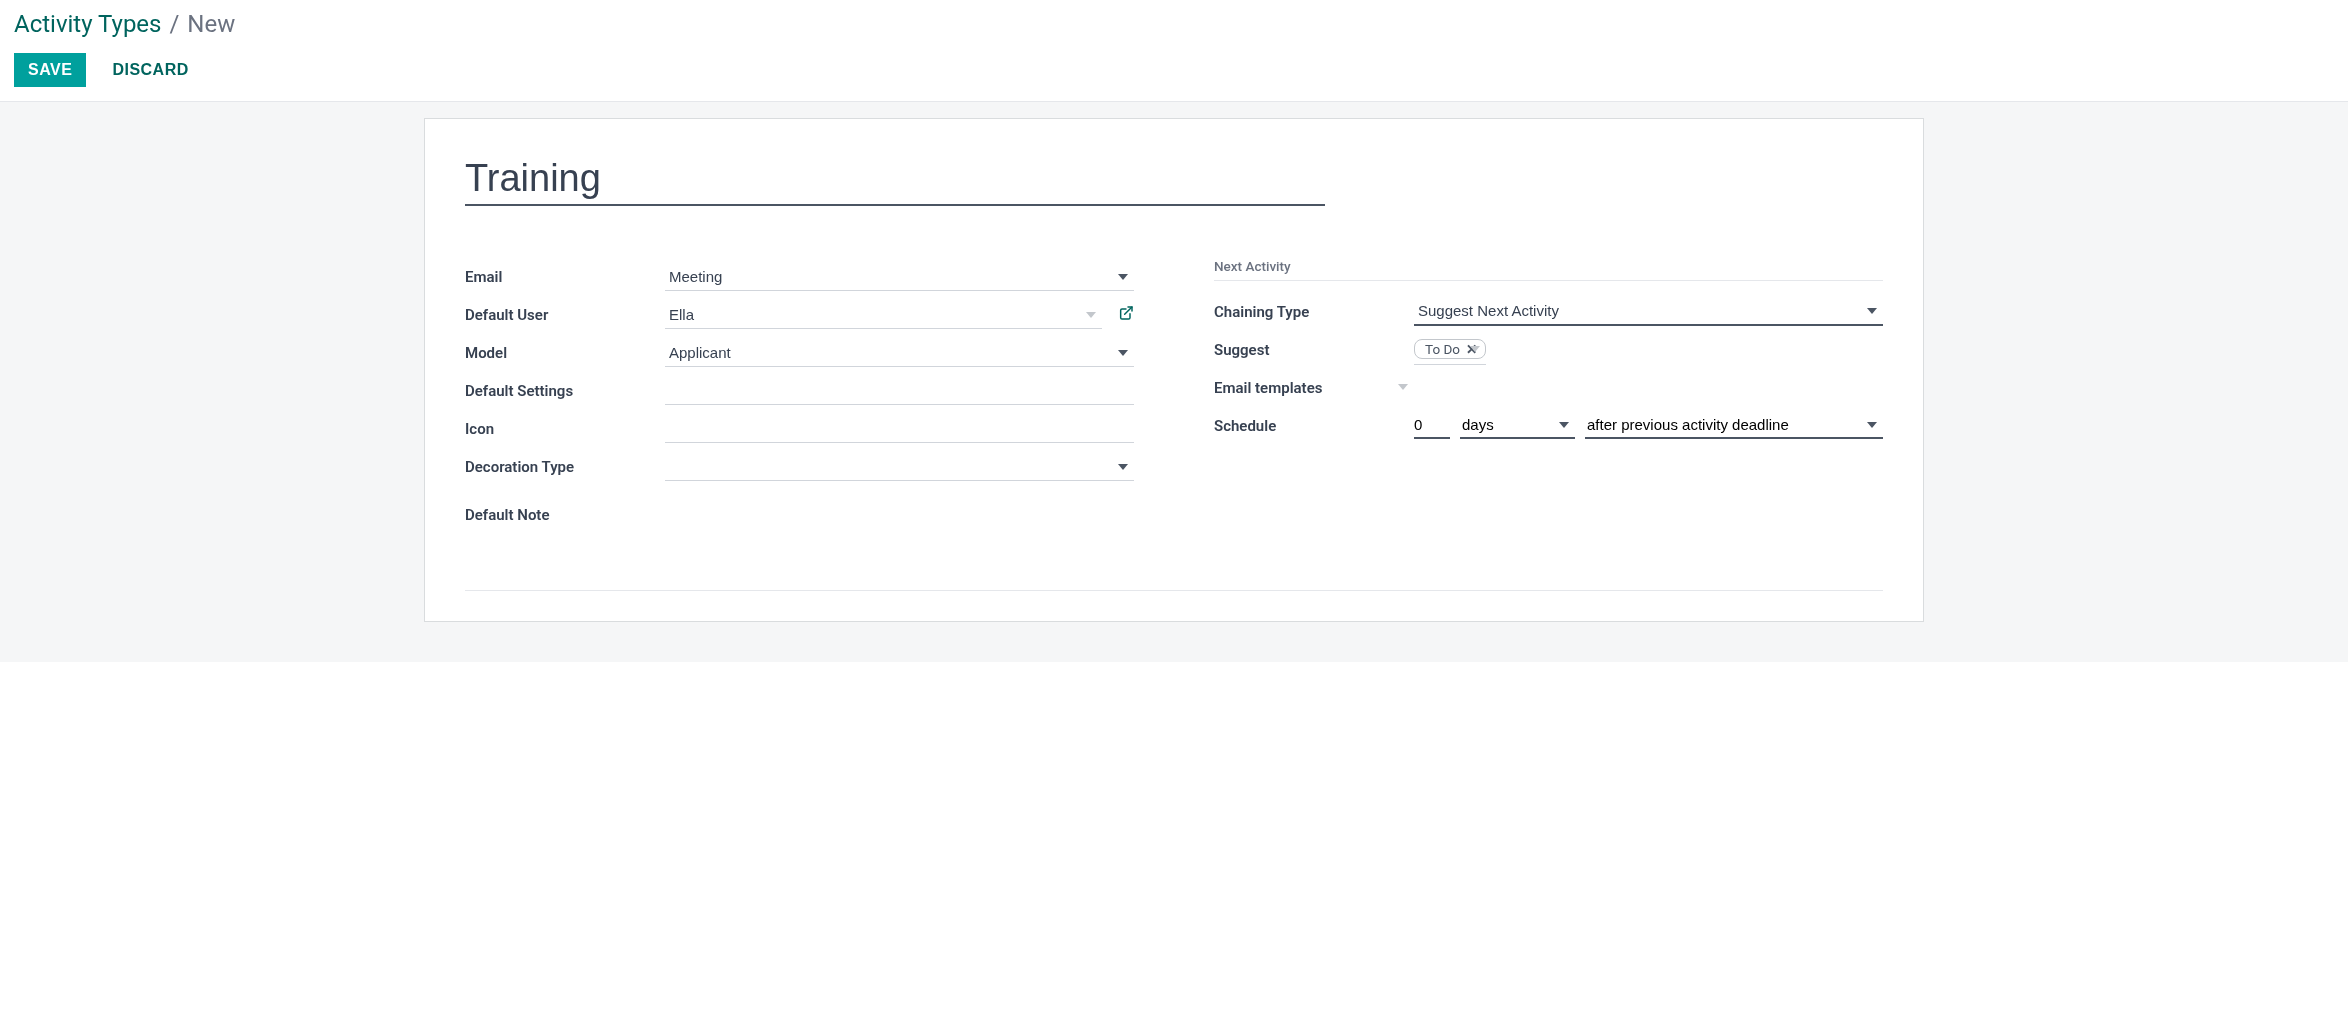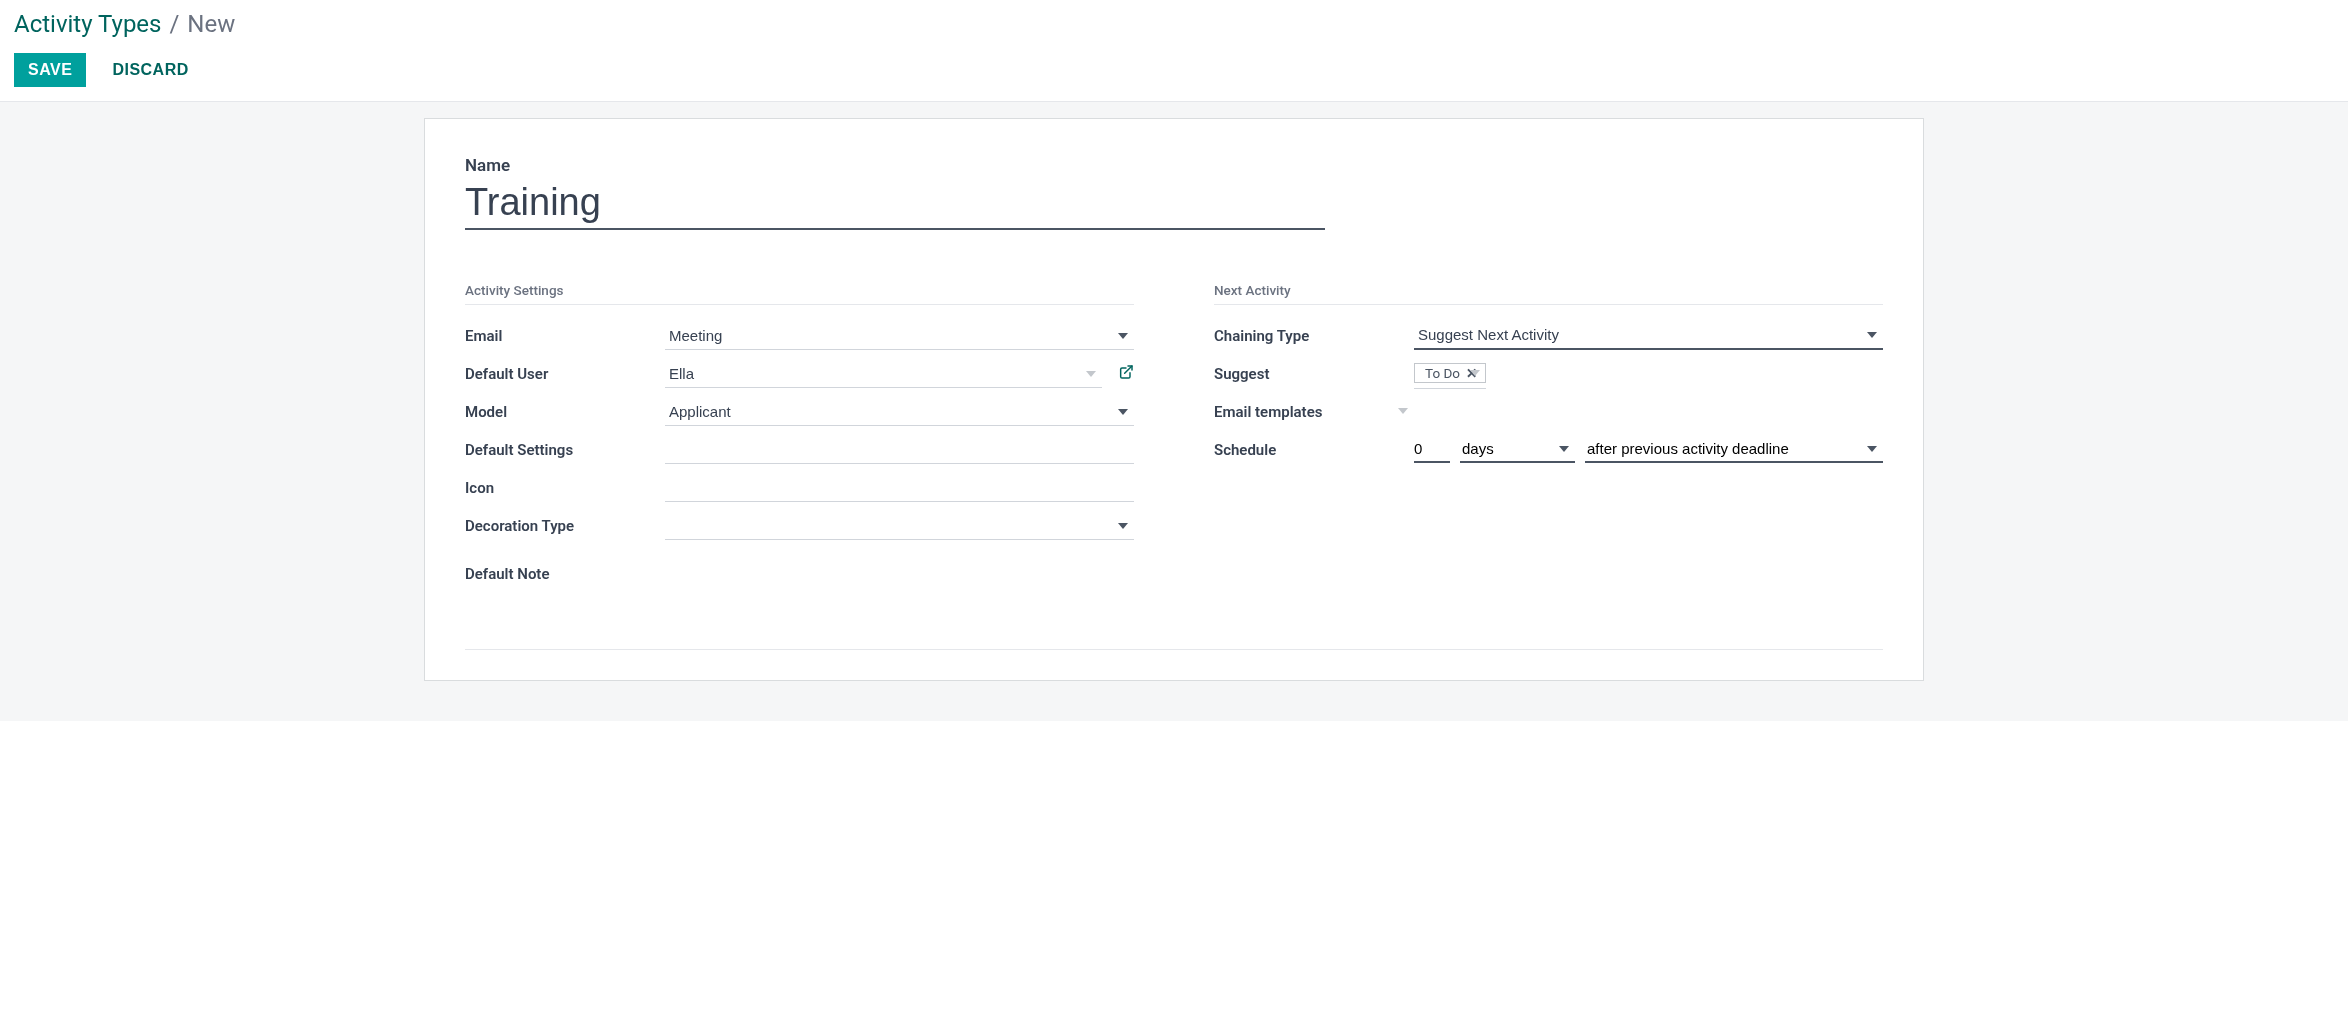--- a/index.html
+++ b/index.html
@@ -159,21 +159,21 @@
     display: flex;
     align-items: center;
     padding: 2px 0 3px 0;
     min-height: 30px;
     position: relative;
   }
   .tag {
     display: inline-flex;
     align-items: center;
     border: 1px solid #c3c7cc;
-    border-radius: 0;
+    border-radius: 8px;
     padding: 1px 8px 1px 10px;
     font-size: 13.5px;
     color: #4b5563;
     background: #fff;
     gap: 4px;
   }
   .tag .tag-x {
     cursor: pointer;
     font-weight: 700;
     color: #4b5563;
@@ -227,27 +227,25 @@
   </div>
   <div class="btn-row">
     <button class="btn-save">SAVE</button>
     <button class="btn-discard">DISCARD</button>
   </div>
 </div>
 
 <div class="canvas">
   <div class="sheet">
 
-    <div class="field-name-label">Name</div>
     <input class="field-name-input" type="text" value="Training" style="">
 
     <div class="columns">
 
       <div class="col">
-        <div class="section-title">Activity Settings</div>
 
         <div class="row">
           <div class="row-label">Email</div>
           <div class="row-field">
             <div class="field-select-wrap">
               <input class="field-input" readonly="" value="Meeting" style="">
               <span class="caret">
                 <svg width="10" height="6" viewBox="0 0 10 6">
                     <path d="M0 0 L10 0 L5 6 Z" fill="#4b5563"></path>
                   </svg>

